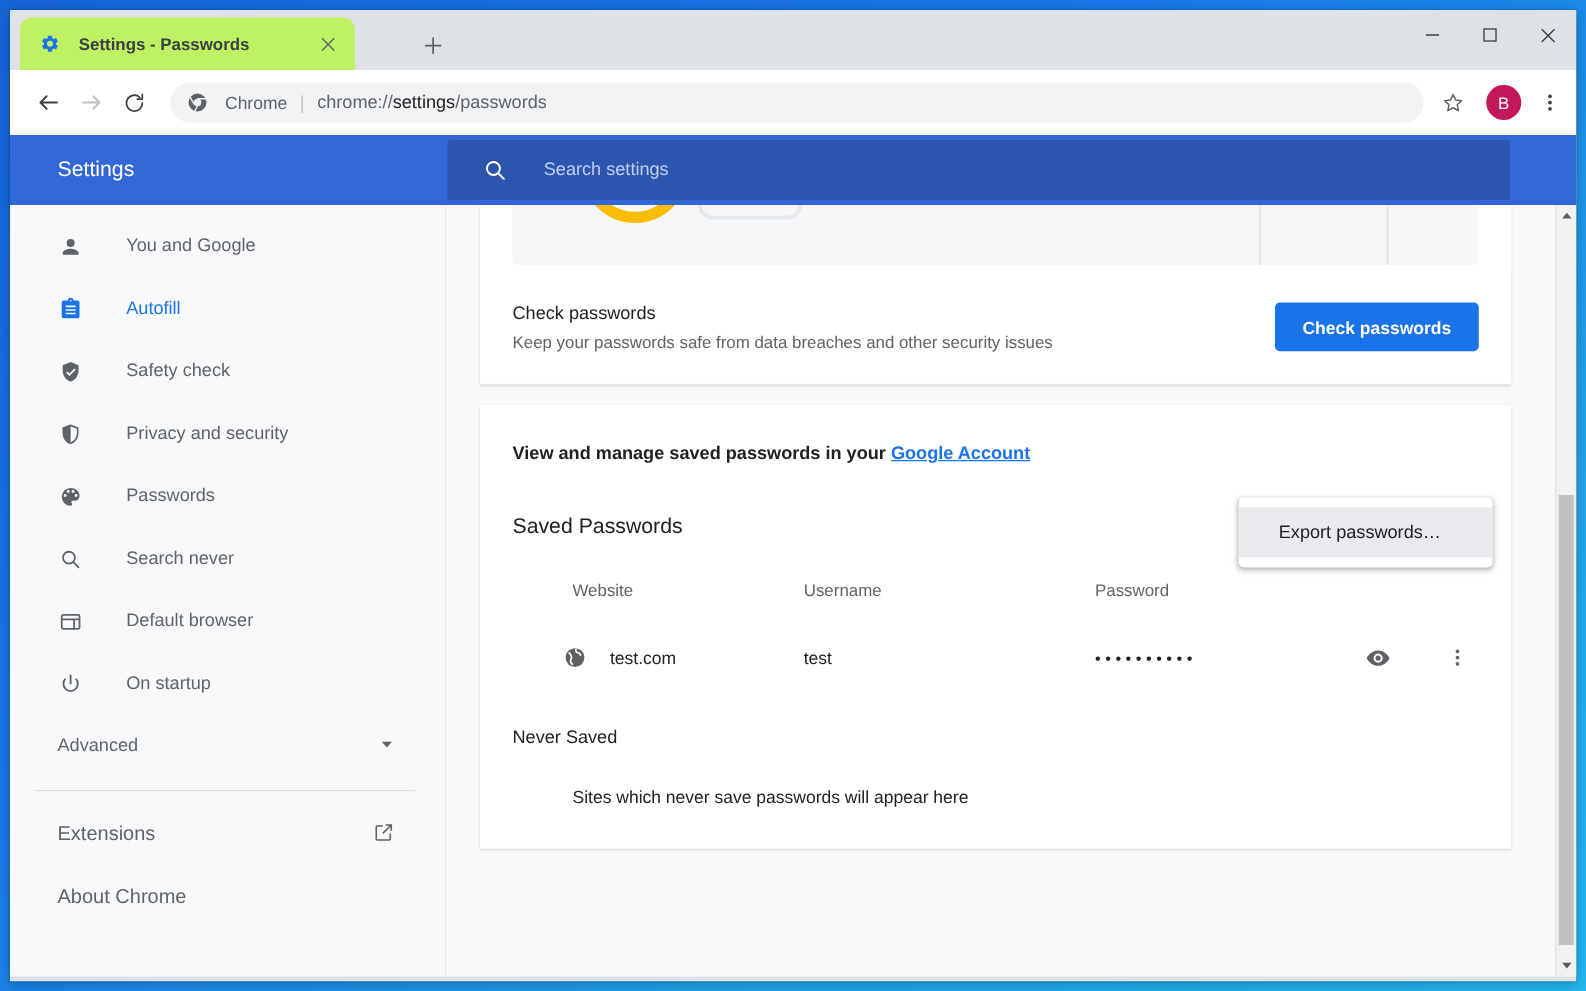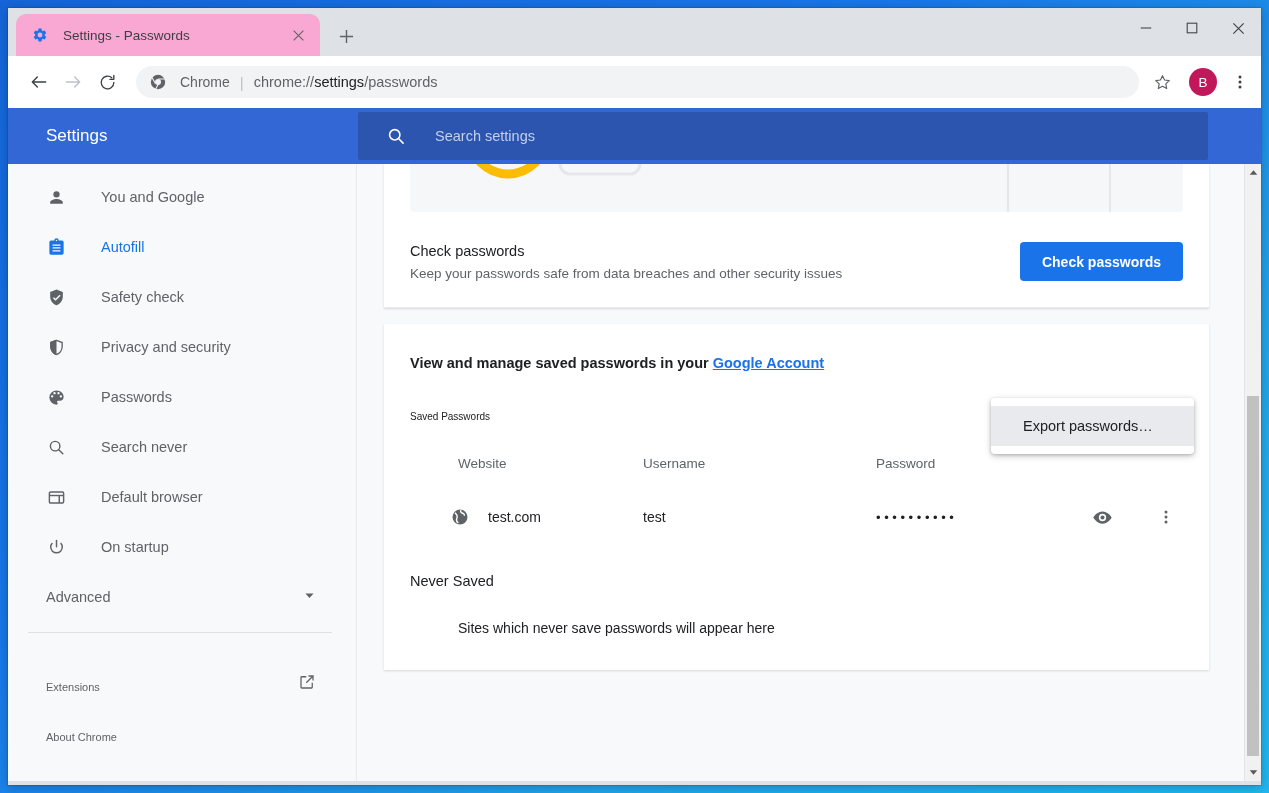--- a/index.html
+++ b/index.html
@@ -24,25 +24,26 @@
 
   
   #tabstrip {
     position: relative;
     height: 48px;
     background: #dee1e6;
   }
   #tab {
     position: absolute;
     left: 8px; top: 6px;
-    width: 304px; height: 42px;
-    background: #f9a8d4;
+    width: 268px; height: 42px;
+    background: #bef264;
     border-radius: 10px 10px 0 0;
     display: flex; align-items: center;
     padding: 0 10px 0 16px;
+    font-weight: bold;
   }
   #tab .favicon { width: 16px; height: 16px; flex: 0 0 16px; display:block; }
   #tab .tab-title {
     flex: 1 1 auto;
     margin-left: 15px;
     font-size: 13.5px;
     color: #3c4043;
     white-space: nowrap; overflow: hidden; text-overflow: ellipsis;
   }
   #tab .tab-close {
@@ -189,23 +190,23 @@
     font-size: 14.5px;
     color: #5f6368;
   }
   #advanced .adv-label { flex: 1 1 auto; }
   #navdivider {
     height: 1px; background: #e0e0e0;
     margin: 10px 24px 10px 20px;
   }
   .nav-plain {
     height: 50px;
-    display: flex; align-items: flex-end;
+    display: flex; align-items: center;
     padding: 0 40px 0 38px;
-    font-size: 11px;
+    font-size: 16px;
     color: #5f6368;
   }
   .nav-plain .np-label { flex: 1 1 auto; }
 
   
   #main {
     flex: 1 1 auto;
     position: relative;
     background: #f8f9fa;
     overflow: hidden;
@@ -264,21 +265,21 @@
     font-size: 14.5px;
     color: #202124;
     height: 60px;
     font-weight: bold;
   }
   #manage-link { color: #1a73e8; }
 
   
   #saved-head {
     padding: 27px 26px 0 26px;
-    font-size: 10px;
+    font-size: 17px;
     color: #202124;
   }
   #table-head {
     display: flex; align-items: center;
     height: 48px;
     padding: 0 26px;
     margin-top: 17px;
     font-size: 13.5px;
     color: #5f6368;
   }

